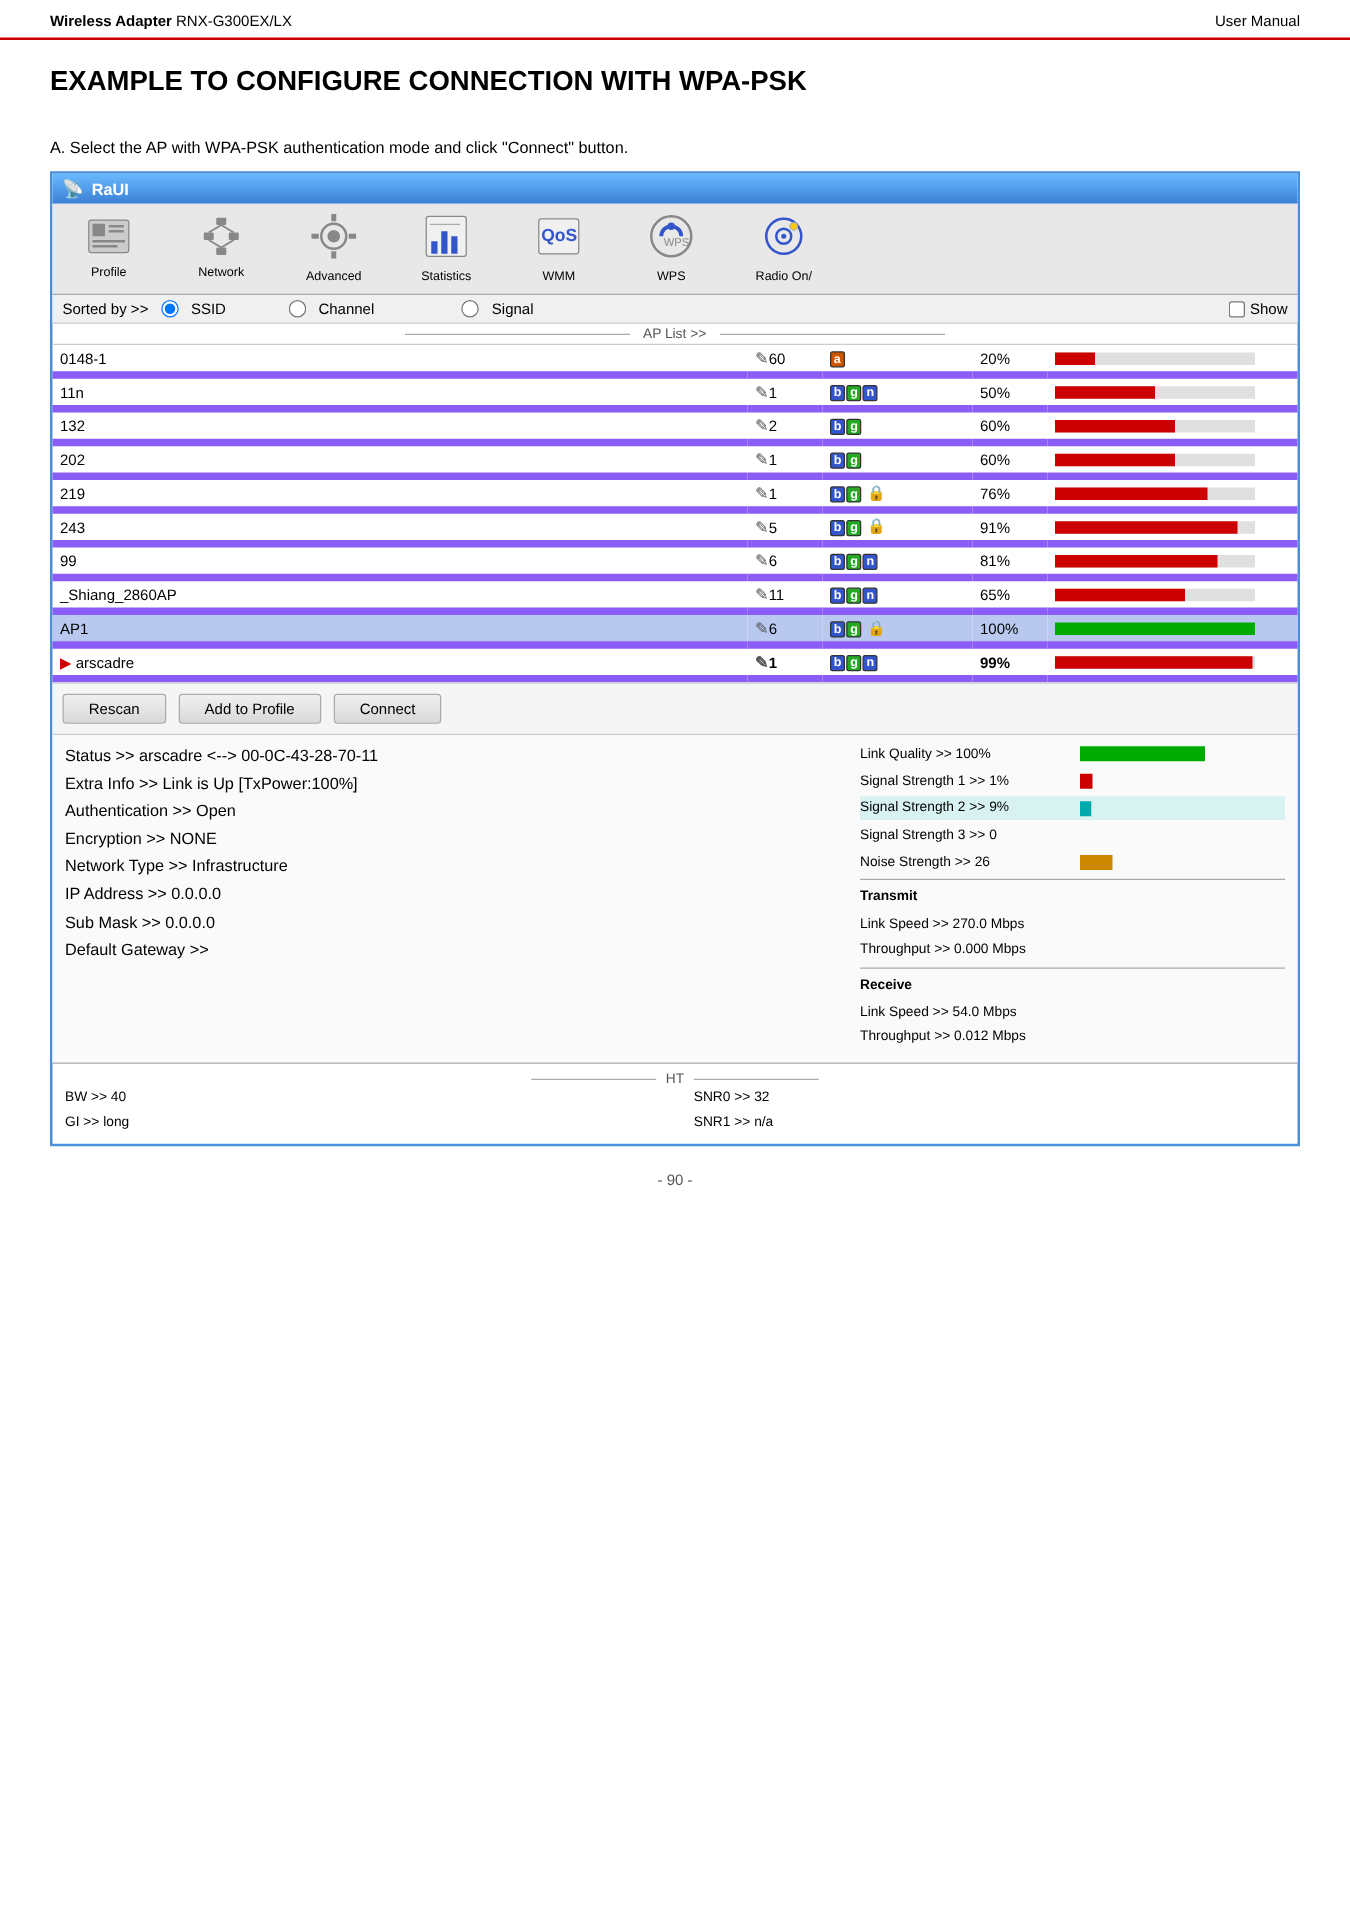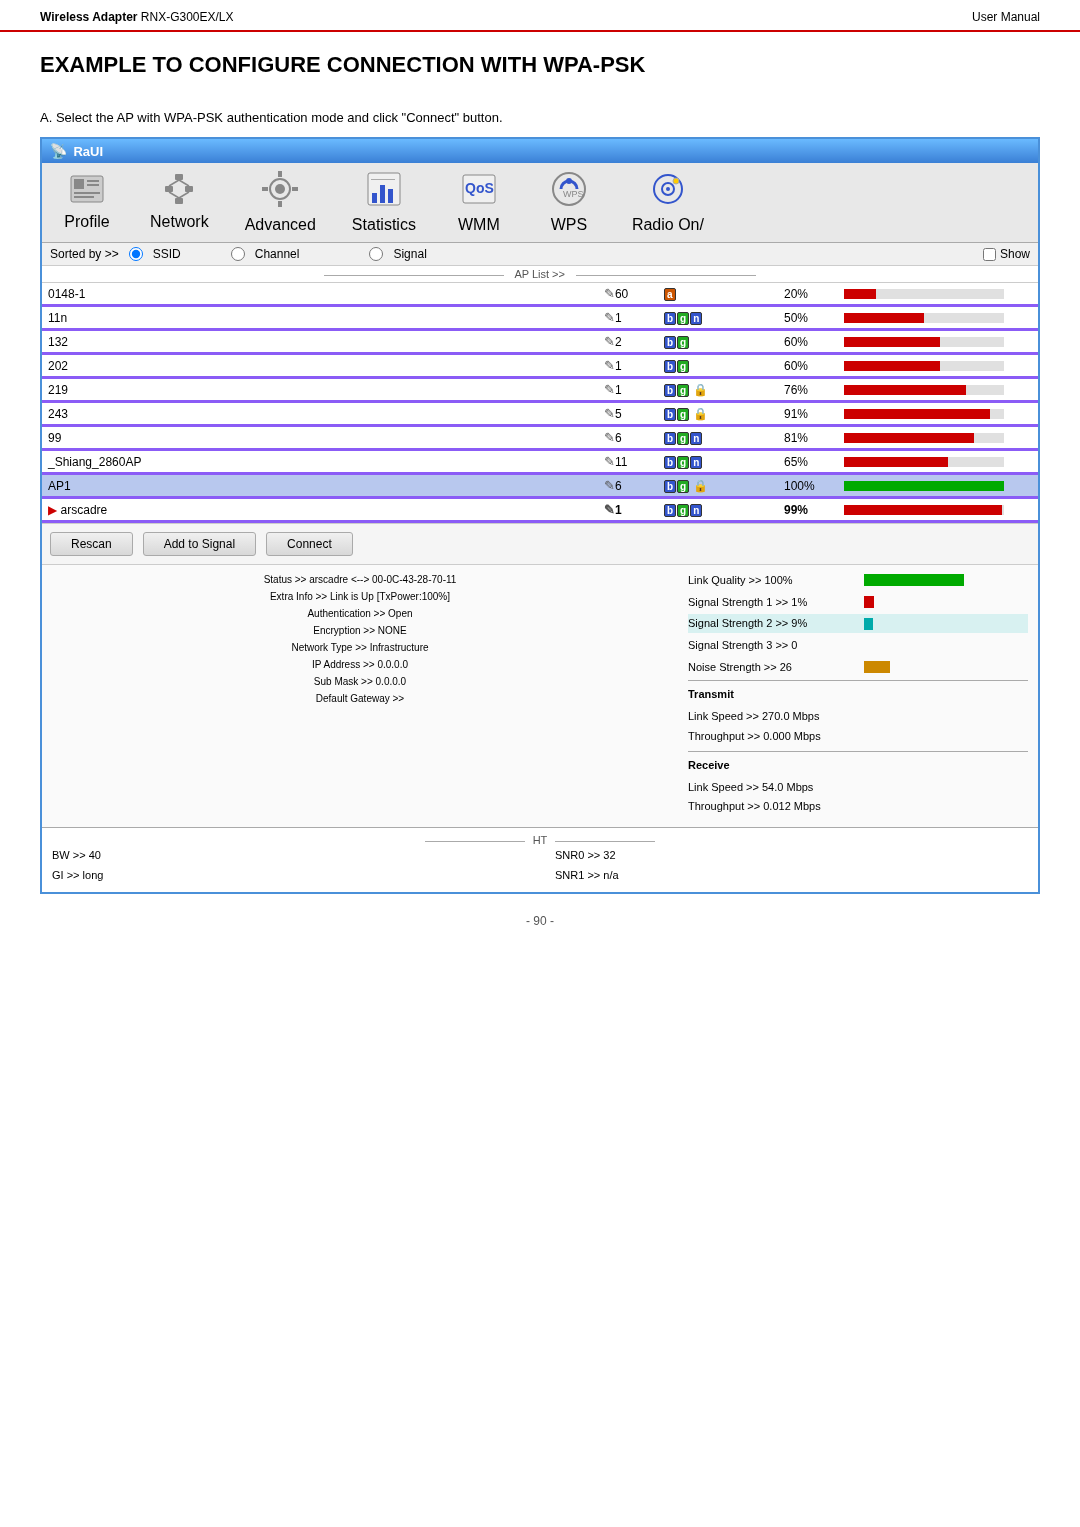--- a/index.html
+++ b/index.html
@@ -78,21 +78,21 @@
       align-items: center;
       padding: 4px 18px;
       cursor: pointer;
       min-width: 90px;
     }
     .toolbar-icon {
       font-size: 28px;
       margin-bottom: 2px;
     }
     .toolbar-label {
-      font-size: 16px;
+      font-size: 10px;
       color: #000;
     }
 
     
     .sort-bar {
       display: flex;
       align-items: center;
       padding: 4px 8px;
       background: #f0f0f0;
       border-bottom: 1px solid #ccc;
@@ -119,21 +119,21 @@
       vertical-align: middle;
       margin: 0 8px;
     }
 
     
     .ap-table {
       width: 100%;
       border-collapse: collapse;
     }
     .ap-table tr {
-      border-bottom: 3px solid #8b5cf6;
+      border-bottom: 6px solid #8b5cf6;
     }
     .ap-table tr.selected { background: #b8c8ee; }
     .ap-table td {
       padding: 3px 6px;
       font-size: 12px;
       vertical-align: middle;
     }
     .ap-name { min-width: 140px; font-weight: normal; }
     .ap-channel { width: 60px; }
     .ap-modes { width: 120px; }
@@ -187,23 +187,22 @@
 
     
     .status-area {
       display: flex;
       border-top: 1px solid #ccc;
       background: #fafafa;
     }
     .status-left {
       flex: 1;
       padding: 6px 10px;
-      font-size: 10px;
+      font-size: 13px;
       line-height: 1.7;
-      text-align: center;
     }
     .status-right {
       width: 360px;
       padding: 6px 10px;
       font-size: 11px;
       line-height: 1.7;
     }
 
     .ht-section {
       border-top: 1px solid #aaa;
@@ -520,21 +519,21 @@
               <div class="signal-bar-container">
                 <div class="signal-bar-fill" style="width: 99%;"></div>
               </div>
             </td>
           </tr>
         </tbody>
     </table>
 
     <div class="button-bar">
       <button class="btn">Rescan</button>
-      <button class="btn">Add to Signal</button>
+      <button class="btn">Add to Profile</button>
       <button class="btn">Connect</button>
     </div>
 
     <div class="status-area">
       <div class="status-left">
         <div>Status &gt;&gt; arscadre &lt;--&gt; 00-0C-43-28-70-11</div>
         <div>Extra Info &gt;&gt; Link is Up [TxPower:100%]</div>
         <div>Authentication &gt;&gt; Open</div>
         <div>Encryption &gt;&gt; NONE</div>
         <div>Network Type &gt;&gt; Infrastructure</div>

